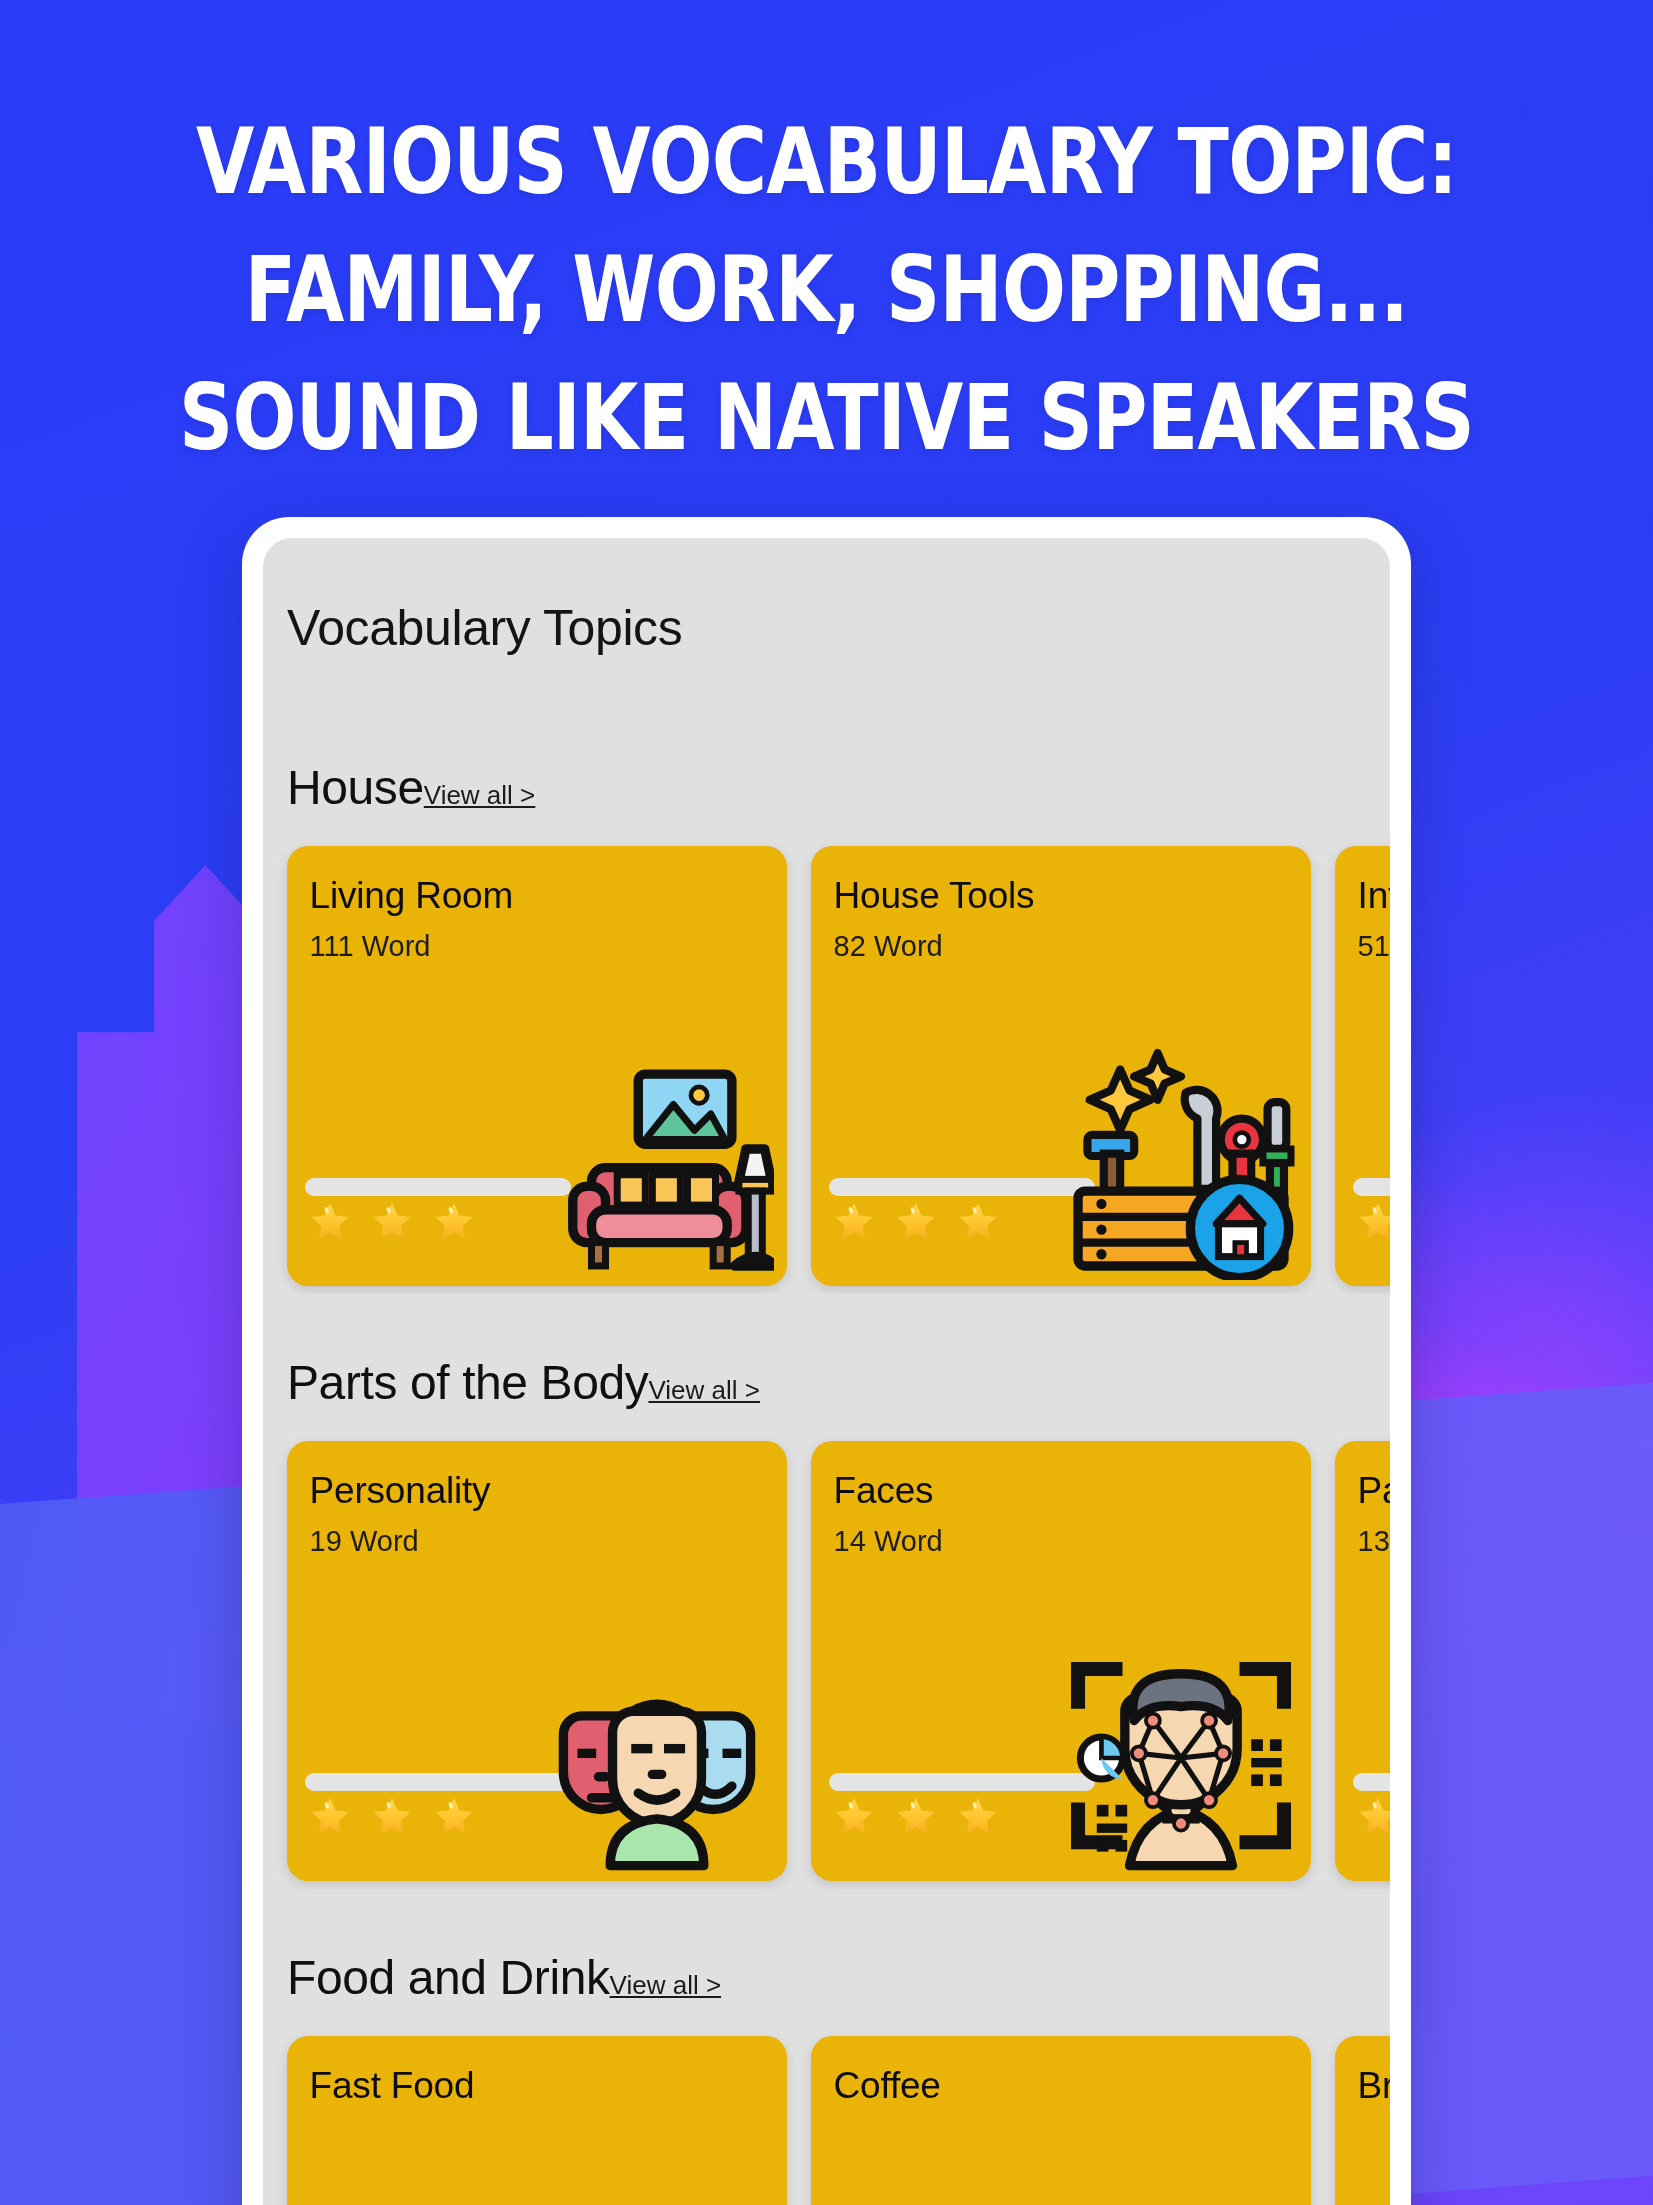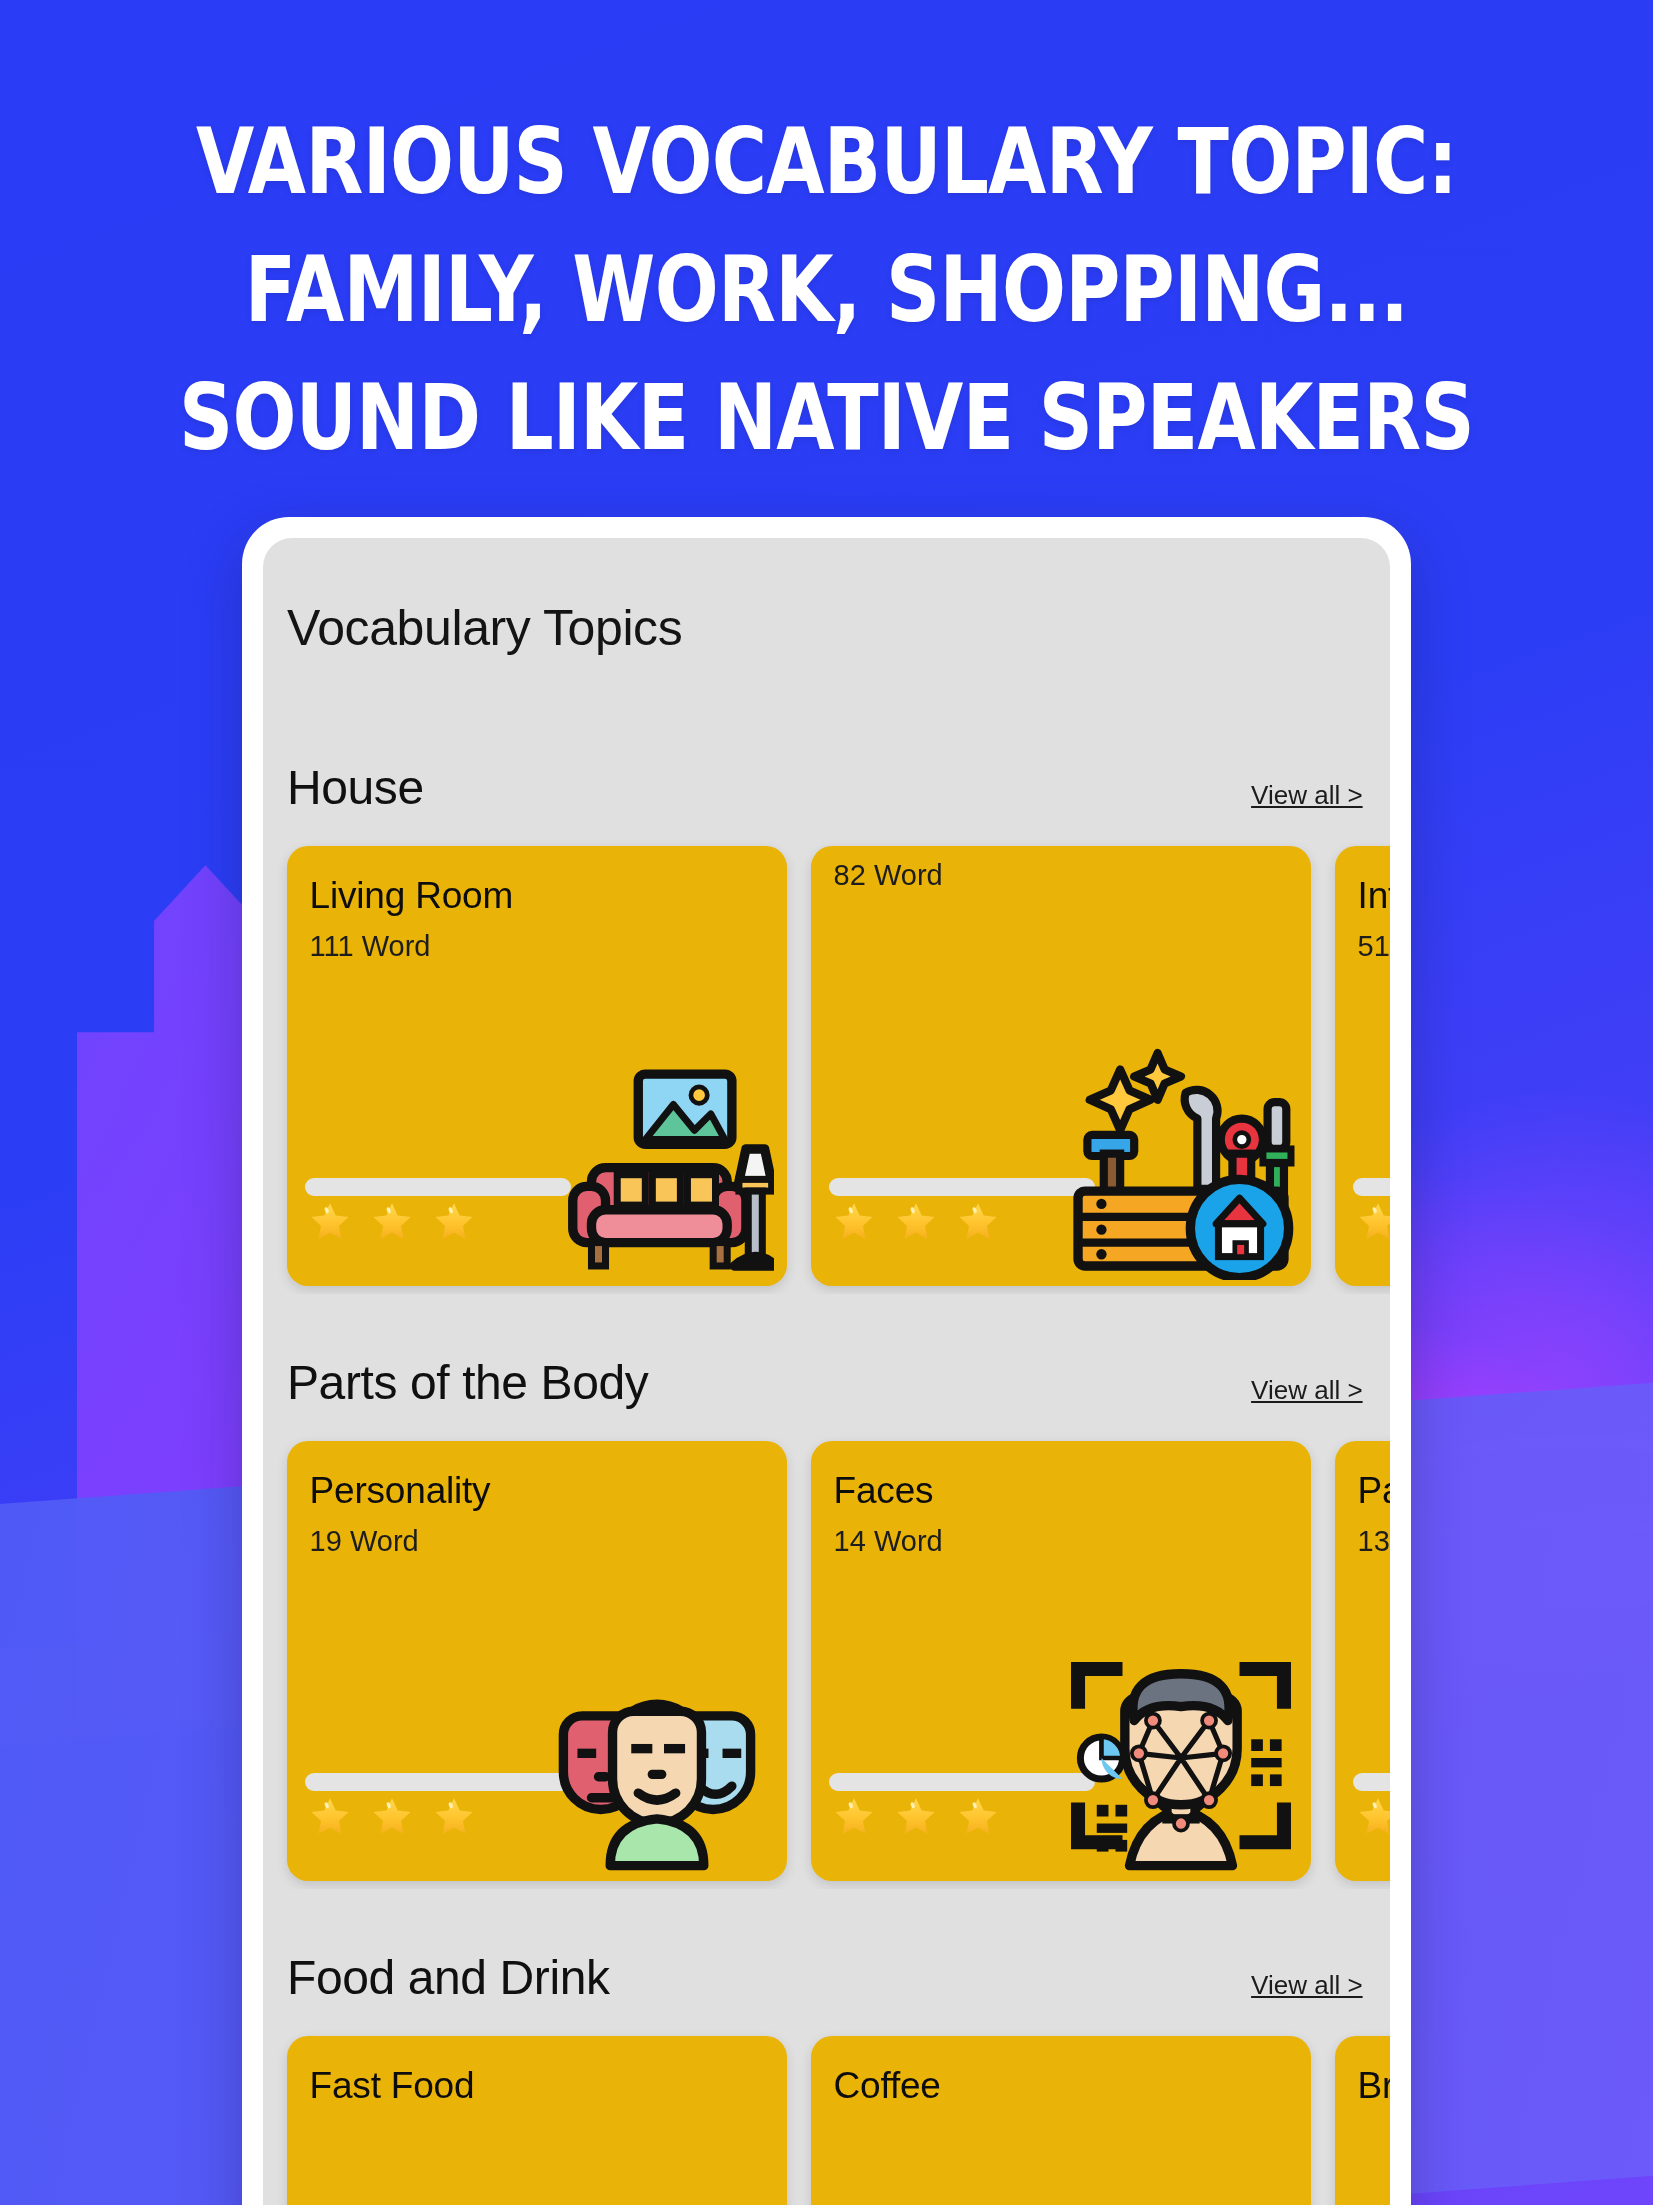--- a/index.html
+++ b/index.html
@@ -136,23 +136,22 @@
     color: #141414;
     padding: 61px 0 0 24px;
     letter-spacing: -0.4px;
   }
 
   .section { margin-top: 61px; }
   .section:first-of-type { margin-top: 103px; }
   .section-head {
     display: flex;
     align-items: baseline;
-    justify-content: space-between;
+    justify-content: flex-start;
     padding: 0 27.4px 0 24px;
-    gap: 16px;
   }
   .section-title {
     font-size: 48px;
     color: #101010;
     letter-spacing: -0.4px;
   }
   .view-all {
     font-size: 26px;
     color: #1b1b1b;
     white-space: nowrap;
@@ -308,20 +307,21 @@
  <rect x="22" y="84" width="6" height="10" fill="#a8703f" stroke="#111" stroke-width="3"></rect>
  <rect x="74" y="84" width="6" height="10" fill="#a8703f" stroke="#111" stroke-width="3"></rect>
  <path d="M88 44 L96 44 L99 58 L85 58 Z" fill="#f4f4f4" stroke="#111" stroke-width="4" stroke-linejoin="round"></path>
  <rect x="85" y="57" width="14" height="5" fill="#f9c558" stroke="#111" stroke-width="3"></rect>
  <rect x="89" y="62" width="6" height="28" fill="#b7bec8" stroke="#111" stroke-width="3"></rect>
  <path d="M83 94 q9 -8 18 0 Z" fill="#f4f4f4" stroke="#111" stroke-width="4" stroke-linejoin="round"></path>
 </svg>
 </div>
               </div>
               <div class="card">
+                <div class="card-title">House Tools</div>
                 <div class="card-count">82 Word</div>
                 <div class="progress"></div>
                 <div class="stars">
                   <span class="star">
 <svg viewBox="0 0 24 24">
   <defs>
     <linearGradient id="sg" x1="0" y1="0" x2="0" y2="1">
       <stop offset="0%" stop-color="#ffd84d"></stop>
       <stop offset="55%" stop-color="#ffc42e"></stop>
       <stop offset="100%" stop-color="#f5b01e"></stop>

